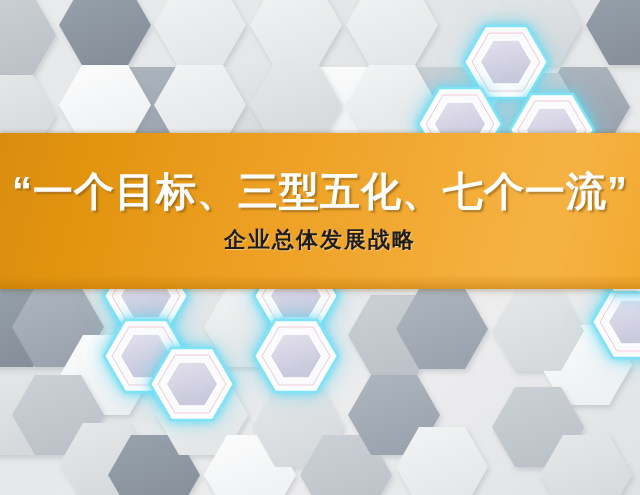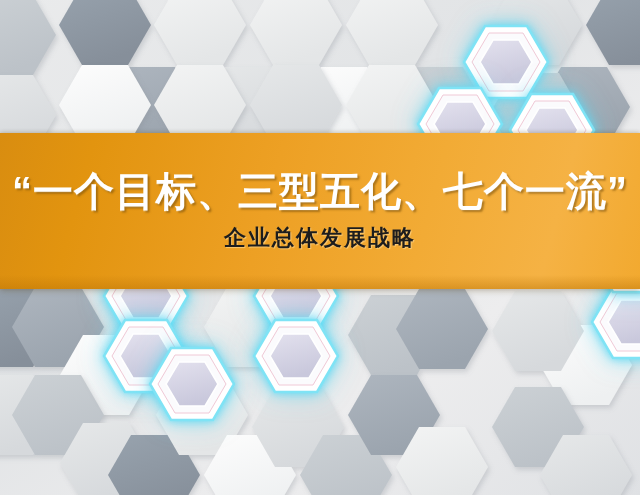--- a/index.html
+++ b/index.html
@@ -74,21 +74,21 @@
     color: #ffffff;
     letter-spacing: 1px;
     line-height: 1;
     white-space: nowrap;
     margin: 0 0 4px 0;
     text-shadow: 2px 2px 2px rgba(120, 78, 10, .55),
                  0 1px 0 rgba(255,255,255,.25);
   }
 
   .subhead {
-    font-family: Liberation Mono, monospace;
+    font-family: Liberation Sans, sans-serif;
     font-size: 22px;
     font-weight: bold;
     color: #1d1d1d;
     letter-spacing: 2px;
     line-height: 1;
     white-space: nowrap;
     margin: 14px 0 0 0;
     text-shadow: 1px 1px 1px rgba(255, 214, 140, .75);
   }
 </style>

